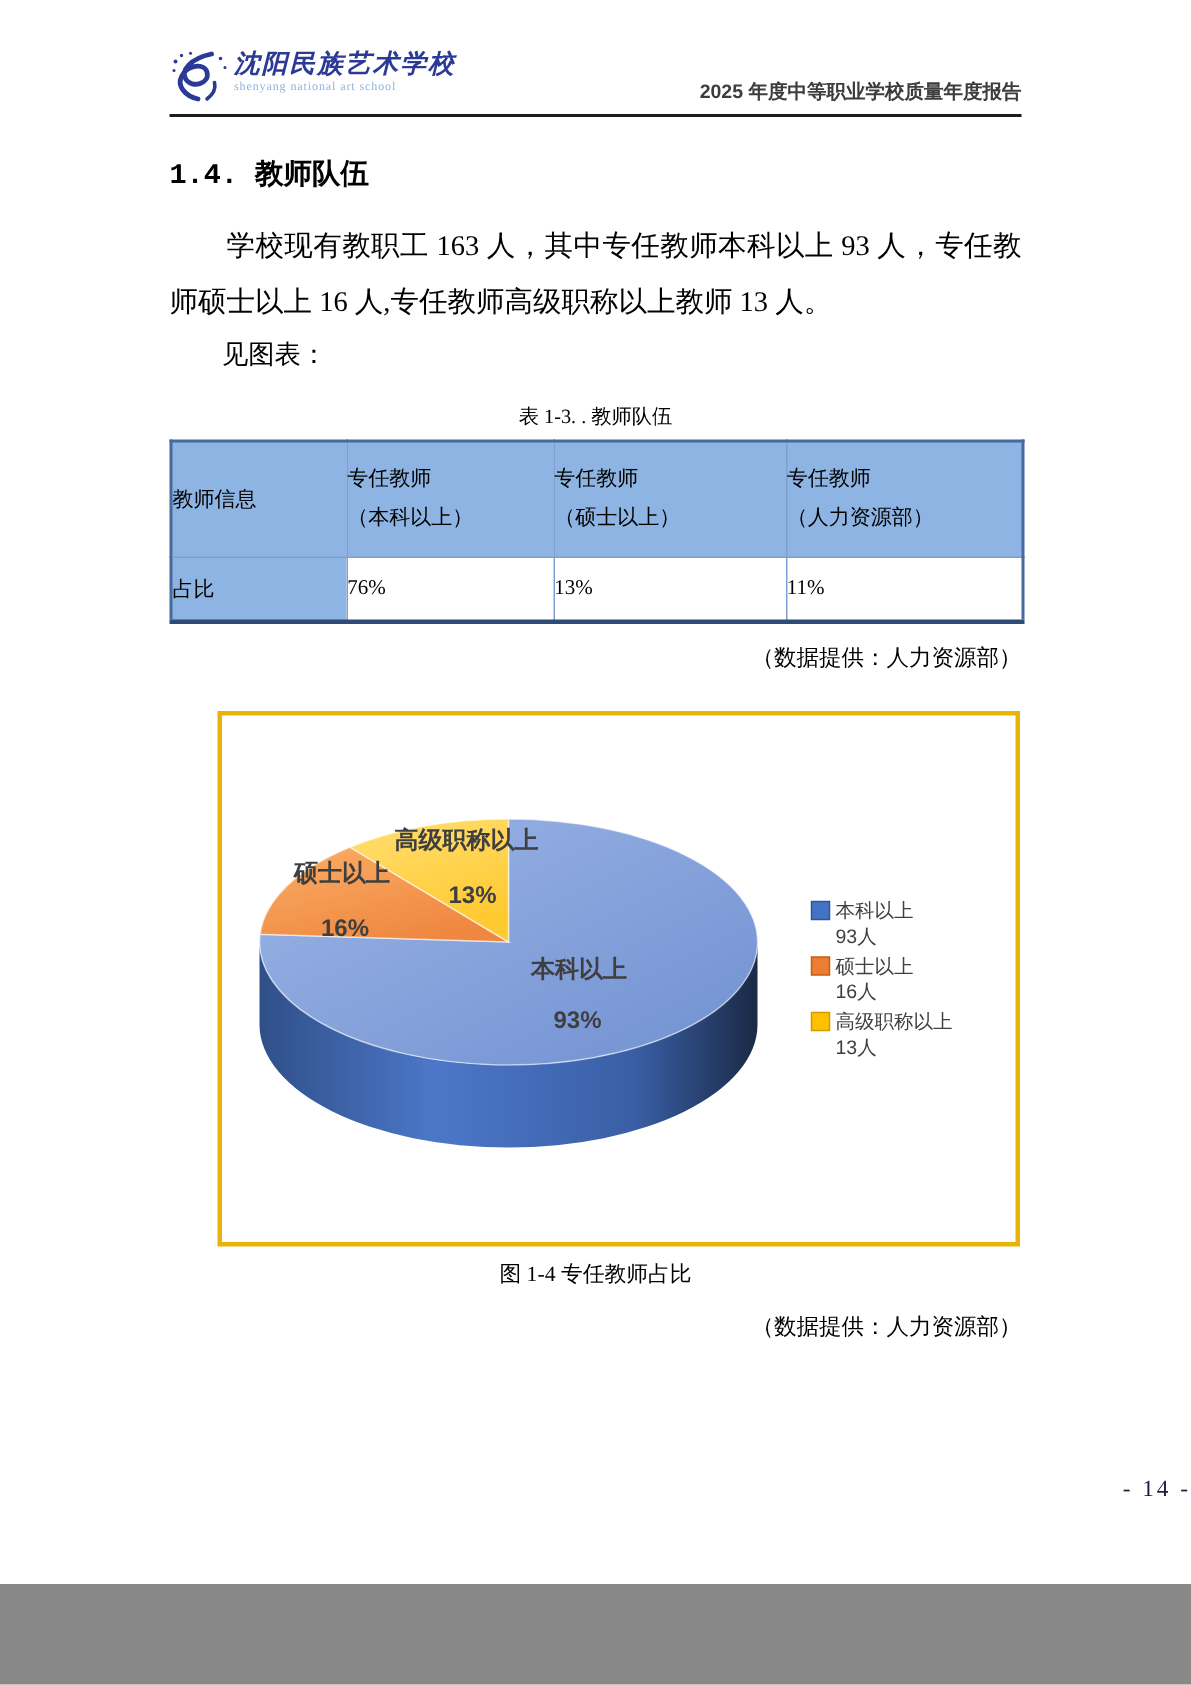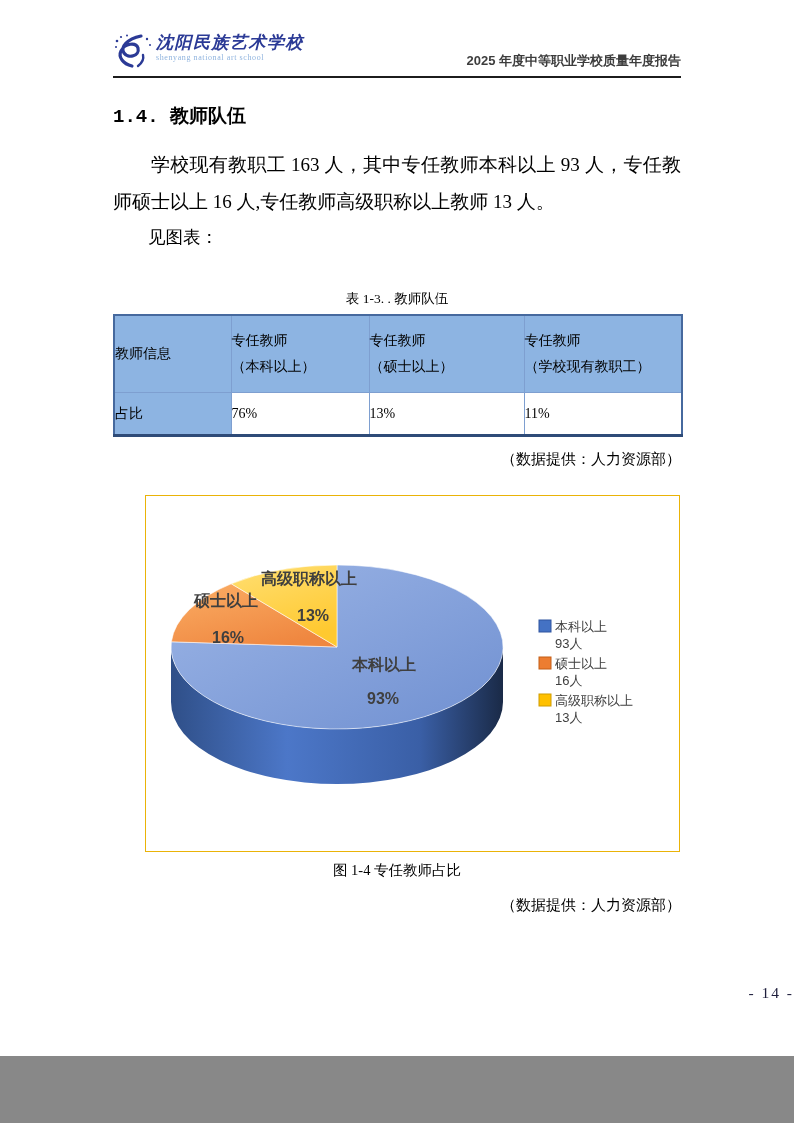--- a/index.html
+++ b/index.html
@@ -32,40 +32,40 @@
     margin:25px 0 0 0; font-size:19px; font-weight:bold;
     font-family:Liberation Mono, monospace; color:#000;
   }
   .body-par {
     margin:17px 0 0 0; font-size:19px; line-height:37px;
     text-align:justify; text-align-last:left; text-indent:2em;
   }
   .see-line { margin:0; font-size:17.5px; line-height:37px; text-indent:2em;font-family:Liberation Mono, monospace; }
 
   
-  .table-caption { margin-top:33px; text-align:center; font-size:13.5px; }
+  .table-caption { margin-top:12px; text-align:center; font-size:13.5px; }
   table.data {
     border-collapse:collapse; width:568px; margin-top:6px; table-layout:fixed;
     border:2px solid #46699e; border-bottom:3px solid #2e4b78;
   }
   table.data th, table.data td {
     border:1px solid #7e9fd0; text-align:left; vertical-align:middle;
     font-weight:normal; padding:0; font-size:14px;
   }
   table.data th { background:#8db4e2; height:76px; }
   td.row-label { background:#8db4e2; height:41px; }
   td.value-cell { background:#ffffff; height:41px; }
   .hdr-line { display:block; line-height:26px; }
 
   .source-note { text-align:right; font-size:15px; margin-top:13px; }
 
   
   .chart-box {
     margin-top:26px; margin-left:32px; width:535px; height:357px;
-    border:1px solid #eab308; box-sizing:border-box; background:#fff;
+    border:3px solid #eab308; box-sizing:border-box; background:#fff;
   }
   .chart-box svg { display:block; }
   .slice-name {
     font-family:"Liberation Sans","DejaVu Sans",sans-serif;
     font-weight:bold; font-size:16px; fill:#3f3f3f;
   }
   .slice-pct {
     font-family:"Liberation Sans","DejaVu Sans",sans-serif;
     font-weight:bold; font-size:16px; fill:#3f3f3f;
   }
@@ -130,21 +130,21 @@
         <th>
           <span class="hdr-line">专任教师</span>
           <span class="hdr-line">（本科以上）</span>
         </th>
         <th>
           <span class="hdr-line">专任教师</span>
           <span class="hdr-line">（硕士以上）</span>
         </th>
         <th>
           <span class="hdr-line">专任教师</span>
-          <span class="hdr-line">（学校现有教职工）</span>
+          <span class="hdr-line">（人力资源部）</span>
         </th>
       </tr>
       <tr>
         <td class="row-label">占比</td>
         <td class="value-cell">76%</td>
         <td class="value-cell">13%</td>
         <td class="value-cell">11%</td>
       </tr>
     </tbody>
       </table>

